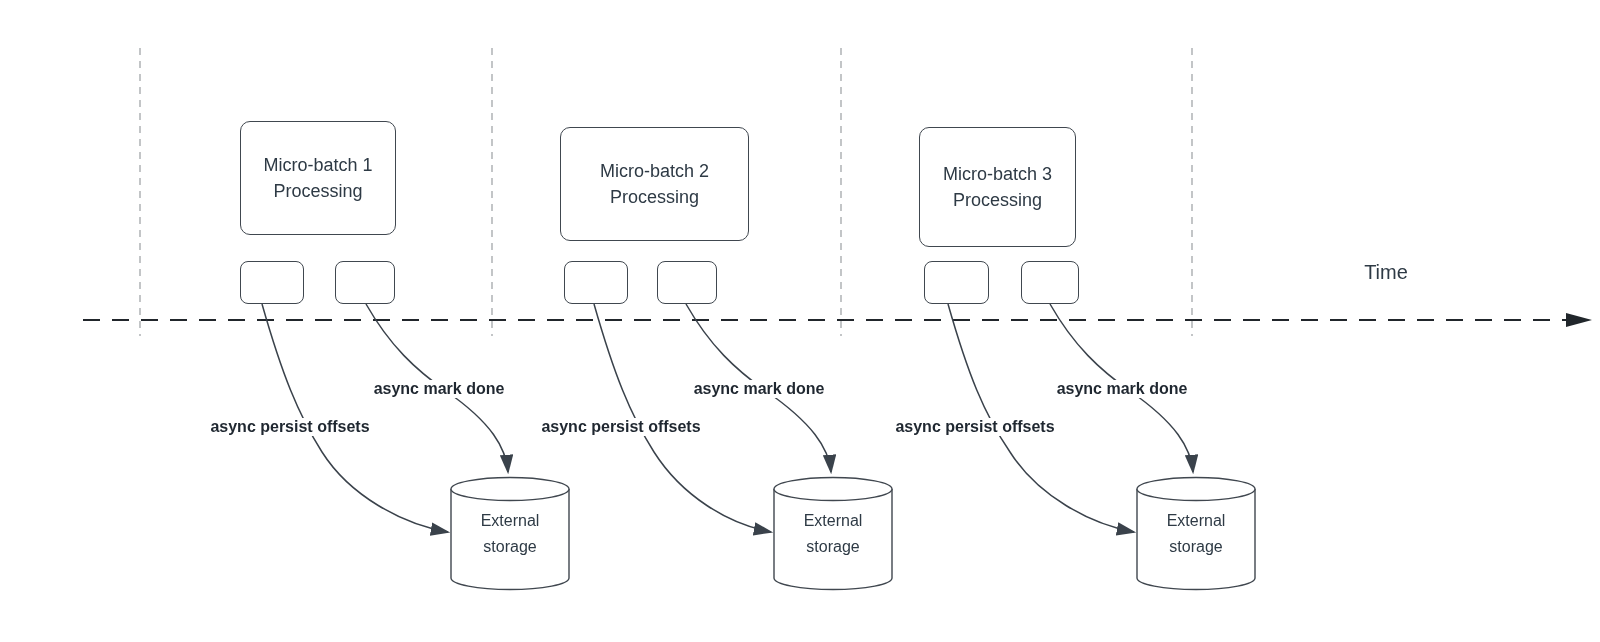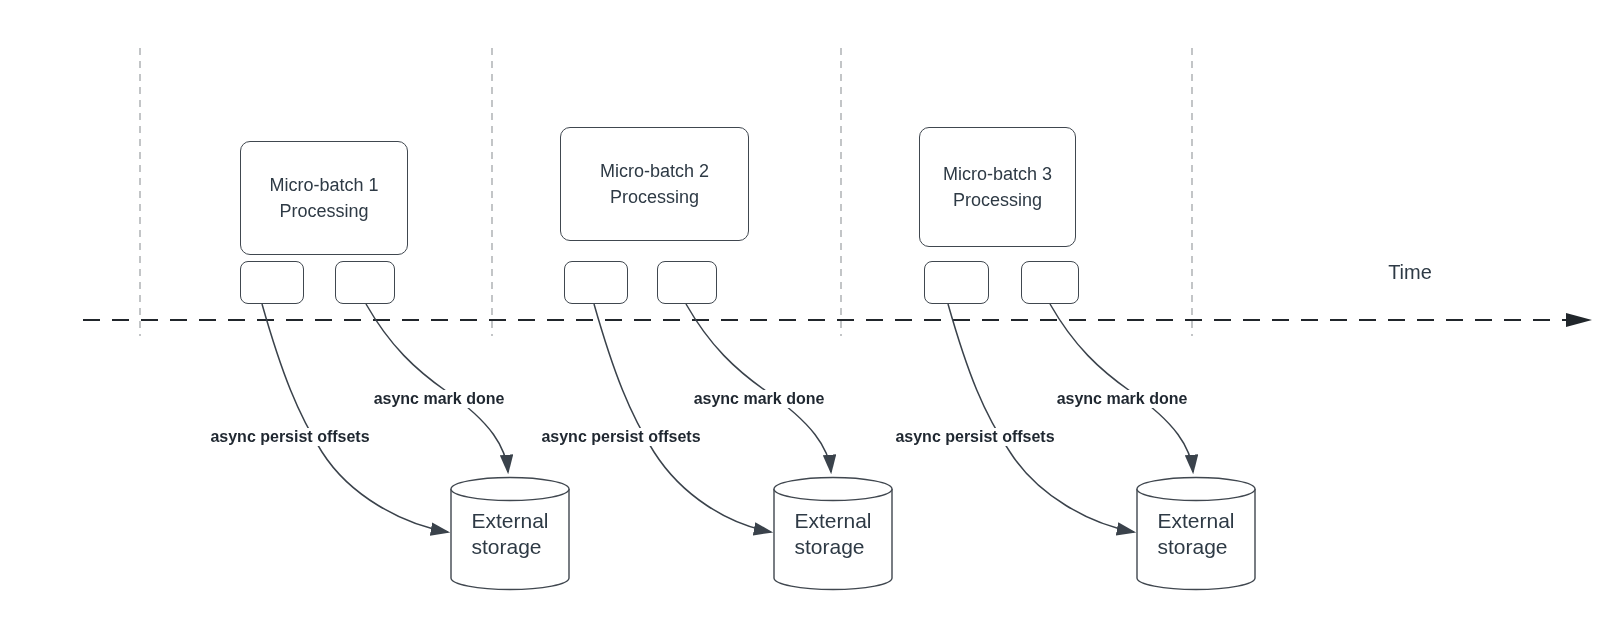--- a/index.html
+++ b/index.html
@@ -29,25 +29,25 @@
   }
   .bigbox{
     border-radius:10px;display:flex;flex-direction:column;
     align-items:center;justify-content:center;text-align:center;
     font-size:18px;line-height:26px;color:var(--text);
   }
   .smallbox{border-radius:8px;}
   .flowlabel{
     position:absolute;transform:translate(-50%,-50%);white-space:nowrap;
     font-size:16px;font-weight:bold;color:var(--label_text);
-    background:var(--background);padding:0 2px;margin-top:10px;
+    background:var(--background);padding:0 2px;
   }
   .cyltext{
-    position:absolute;transform:translate(-50%,-50%);text-align:left;
-    font-size:21px;line-height:26px;color:var(--text);white-space:nowrap;
+    position:absolute;transform:translate(-50%,-50%);text-align:center;
+    font-size:16px;line-height:26px;color:var(--text);white-space:nowrap;
   }
   .timelabel{
     position:absolute;transform:translate(-50%,-50%);
     font-size:20px;color:var(--text);white-space:nowrap;
   }
 </style>
 </head>
 <body>
 
 <div class="canvas">
@@ -83,21 +83,21 @@
     <g>
       <path class="cyl" d="M 774,489 V 578 A 59 11.5 0 0 0 892,578 V 489"></path>
       <ellipse class="cyl" cx="833" cy="489" rx="59" ry="11.5"></ellipse>
     </g>
     <g>
       <path class="cyl" d="M 1137,489 V 578 A 59 11.5 0 0 0 1255,578 V 489"></path>
       <ellipse class="cyl" cx="1196" cy="489" rx="59" ry="11.5"></ellipse>
     </g>
   </svg>
 
-  <div class="node bigbox" style="left:240px;top:141px;width:168px;height:114px;">
+  <div class="node bigbox" style="left:240px;top:121px;width:156px;height:114px;">
     <span>Micro-batch 1</span>
     <span>Processing</span>
   </div>
   <div class="node smallbox" style="left:240px;top:261px;width:64px;height:43px;"></div>
   <div class="node smallbox" style="left:335px;top:261px;width:60px;height:43px;"></div>
   <div class="flowlabel" style="left:290px;top:427px;">async persist offsets</div>
   <div class="flowlabel" style="left:439px;top:389px;">async mark done</div>
   <div class="cyltext" style="left:510px;top:534px;">
     <div>External</div>
     <div>storage</div>
@@ -122,15 +122,15 @@
   </div>
   <div class="node smallbox" style="left:924px;top:261px;width:65px;height:43px;"></div>
   <div class="node smallbox" style="left:1021px;top:261px;width:58px;height:43px;"></div>
   <div class="flowlabel" style="left:975px;top:427px;">async persist offsets</div>
   <div class="flowlabel" style="left:1122px;top:389px;">async mark done</div>
   <div class="cyltext" style="left:1196px;top:534px;">
     <div>External</div>
     <div>storage</div>
   </div>
 
-  <div class="timelabel" style="left:1386px;top:272px;margin-left:24px;">Time</div>
+  <div class="timelabel" style="left:1386px;top:272px;">Time</div>
 
 </div>
 
 </body></html>

